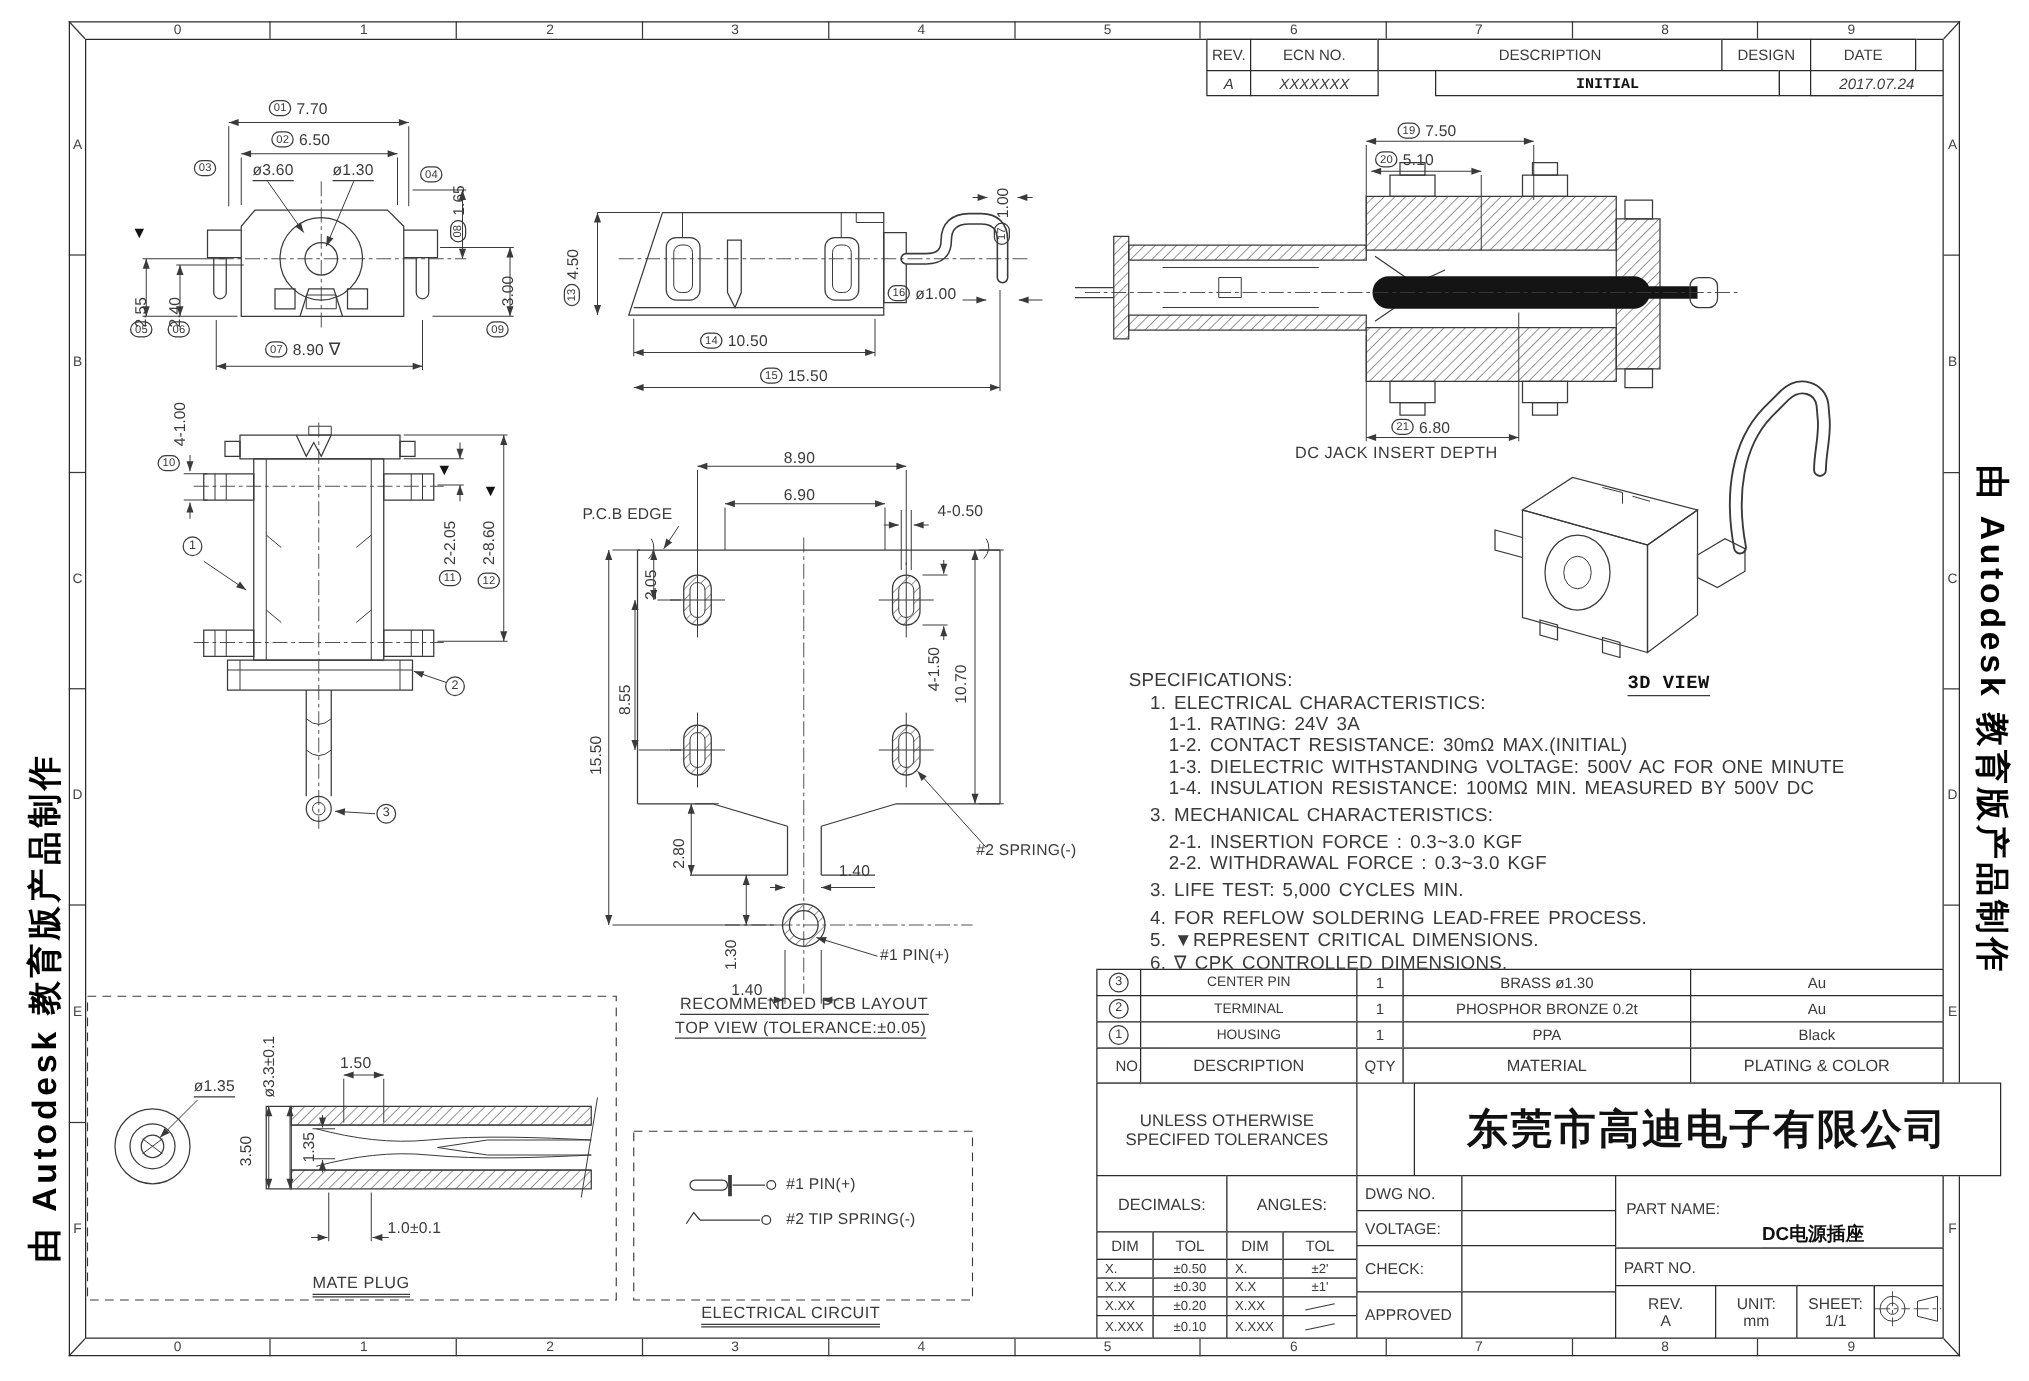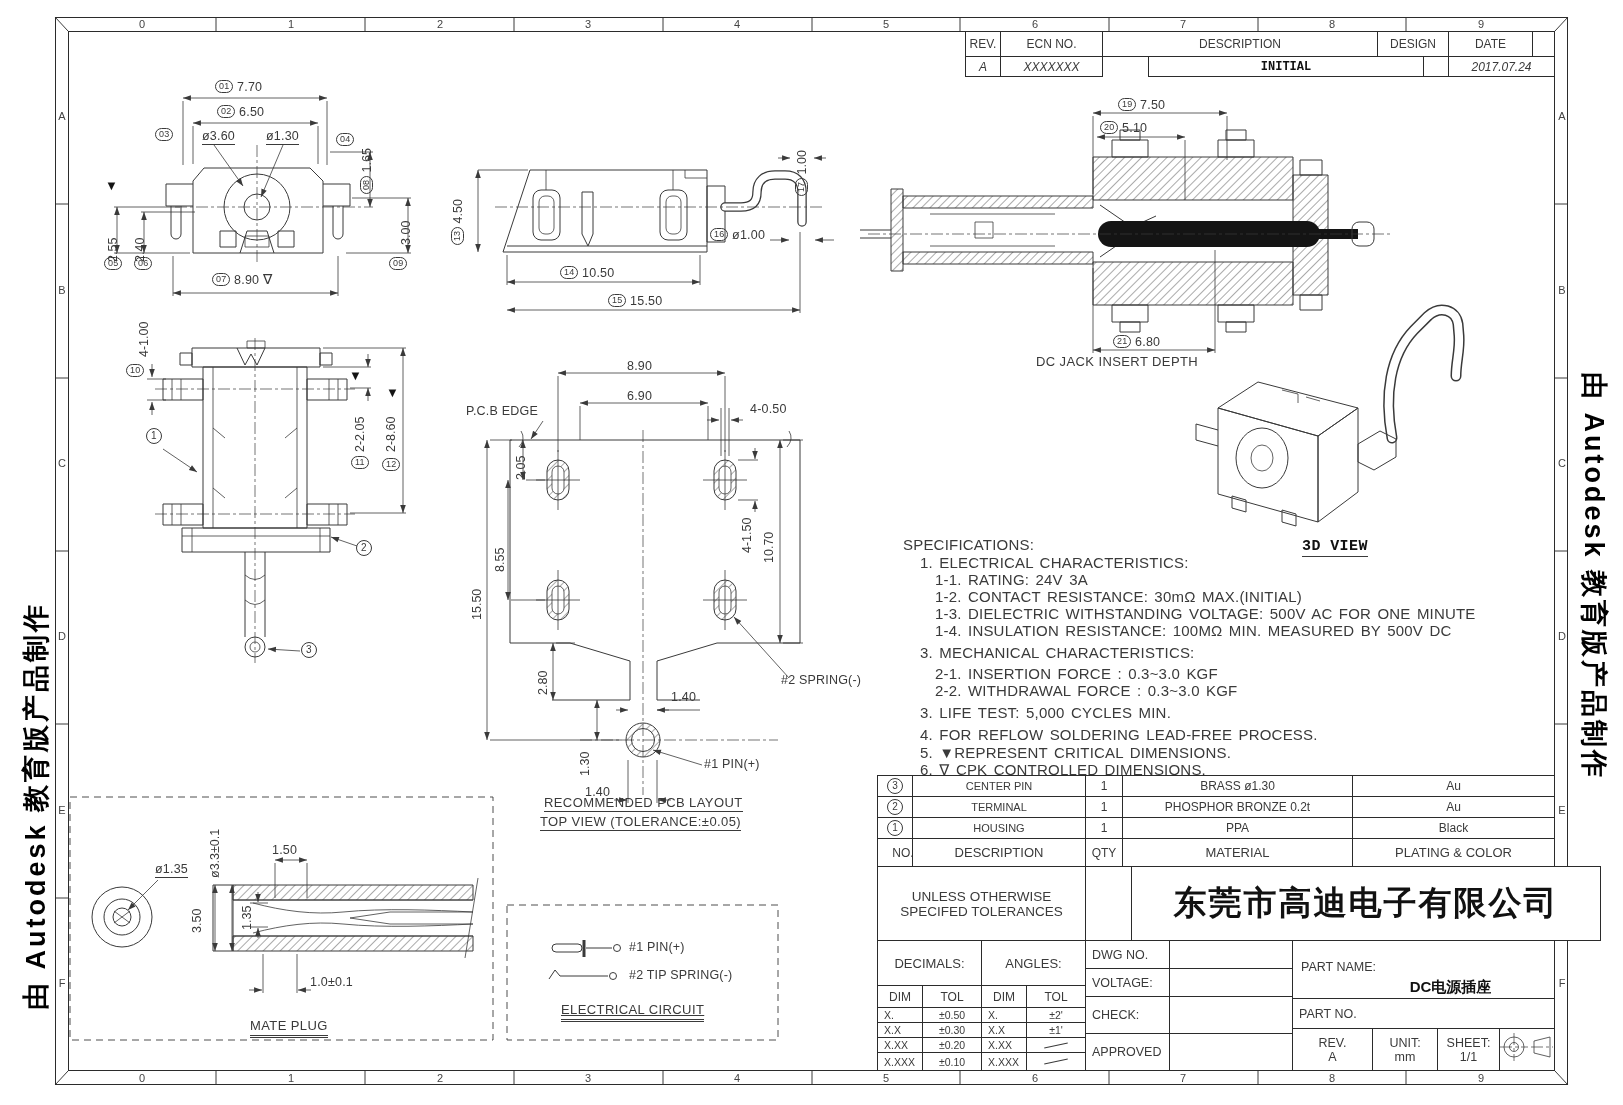--- a/index.html
+++ b/index.html
@@ -470,21 +470,21 @@
 <div class="dim u" style="left:155px;top:862px;"><span>ø1.35</span></div>
 <div class="vdim" style="left:208px;top:878px;"><span>ø3.3±0.1</span></div>
 <div class="vdim" style="left:240px;top:930px;"><span>1.35</span></div>
 <div class="dim" style="left:272px;top:843px;"><span>1.50</span></div>
 <div class="vdim" style="left:190px;top:933px;"><span>3.50</span></div>
 <div class="dim" style="left:310px;top:975px;"><span>1.0±0.1</span></div>
 <div class="cap uu" style="left:250px;top:1018px;">MATE PLUG</div>
 
 <div class="dim" style="left:629px;top:940px;"><span>#1 PIN(+)</span></div>
 <div class="dim" style="left:629px;top:968px;"><span>#2 TIP SPRING(-)</span></div>
-<div class="cap uu" style="left:561px;top:1002px;text-decoration:underline;">ELECTRICAL CIRCUIT</div>
+<div class="cap uu" style="left:561px;top:1042px;">ELECTRICAL CIRCUIT</div>
 
 <div>
   <div class="spec" style="left:903px;top:536px;">SPECIFICATIONS:</div>
   <div class="spec" style="left:920px;top:554px;">1. ELECTRICAL CHARACTERISTICS:</div>
   <div class="spec" style="left:935px;top:571px;">1-1. RATING: 24V 3A</div>
   <div class="spec" style="left:935px;top:588px;">1-2. CONTACT RESISTANCE: 30mΩ MAX.(INITIAL)</div>
   <div class="spec" style="left:935px;top:605px;">1-3. DIELECTRIC WITHSTANDING VOLTAGE: 500V AC FOR ONE MINUTE</div>
   <div class="spec" style="left:935px;top:622px;">1-4. INSULATION RESISTANCE: 100MΩ MIN. MEASURED BY 500V DC</div>
   <div class="spec" style="left:920px;top:644px;">3. MECHANICAL CHARACTERISTICS:</div>
   <div class="spec" style="left:935px;top:665px;">2-1. INSERTION FORCE : 0.3~3.0 KGF</div>

